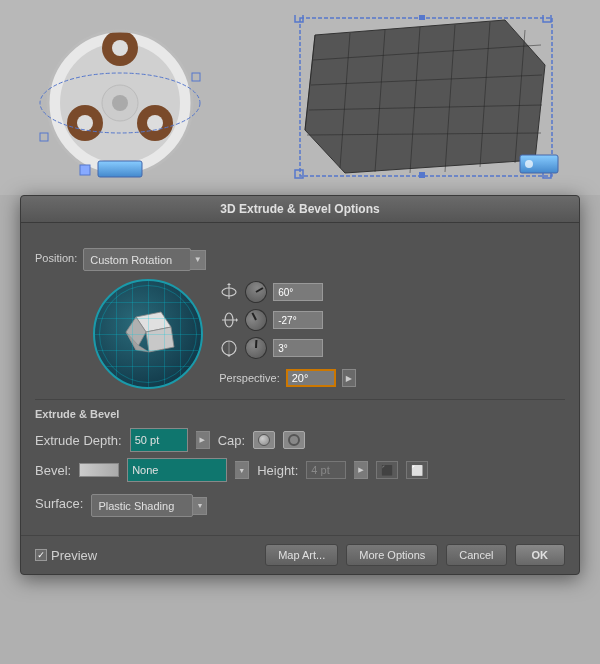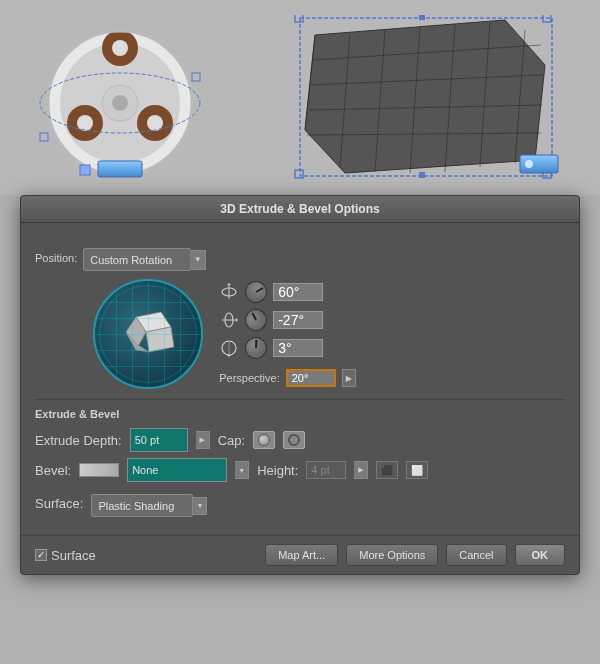--- a/index.html
+++ b/index.html
@@ -202,21 +202,21 @@
       transform-origin: bottom center;
       transform: translate(-50%, -100%) rotate(0deg);
     }
 
     .rot-input {
       width: 50px;
       height: 18px;
       background: #7a7a7a;
       border: 1px solid #999;
       color: #fff;
-      font-size: 14px;
+      font-size: 10px;
       padding: 0 4px;
       text-align: left;
     }
 
     .perspective-row {
       display: flex;
       align-items: center;
       gap: 6px;
       margin-top: 4px;
     }
@@ -632,21 +632,21 @@
         </select>
         <div class="dropdown-arrow">▼</div>
       </div>
     </div>
 
   </div>
 
   <div class="bottom-bar">
     <div class="preview-check">
       <div class="checkbox">✓</div>
-      <span class="field-label">Surface</span>
+      <span class="field-label">Preview</span>
     </div>
     <div class="spacer"></div>
     <button class="btn">Map Art...</button>
     <button class="btn">More Options</button>
     <button class="btn">Cancel</button>
     <button class="btn btn-ok">OK</button>
   </div>
 </div>
 
 </body></html>

